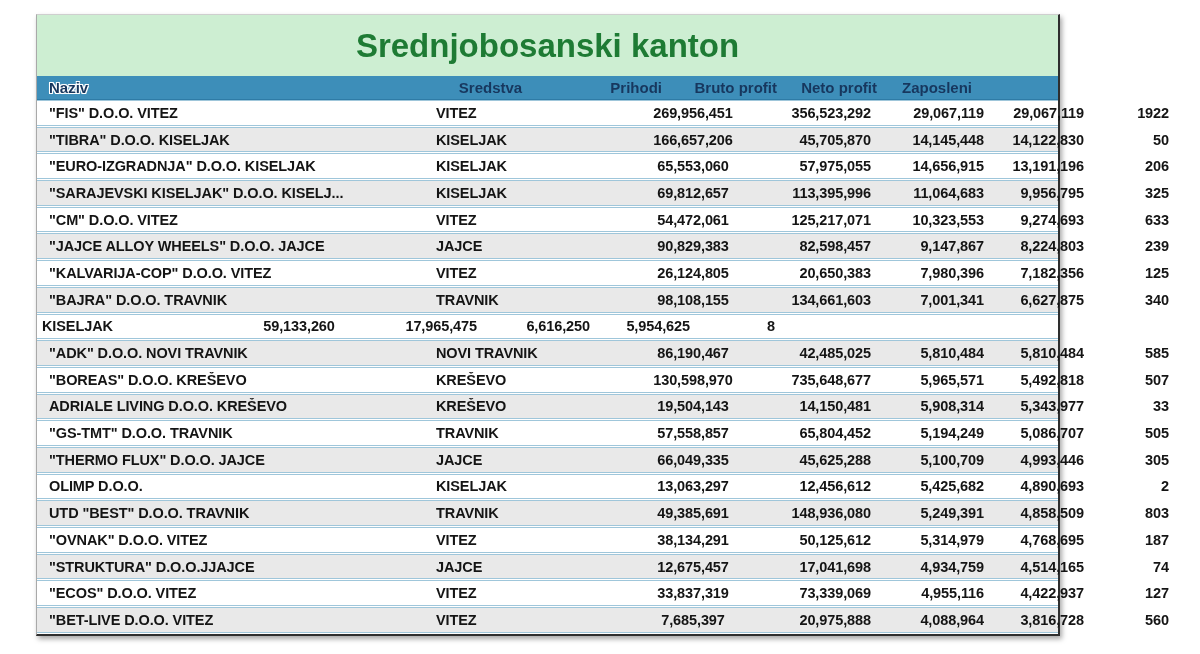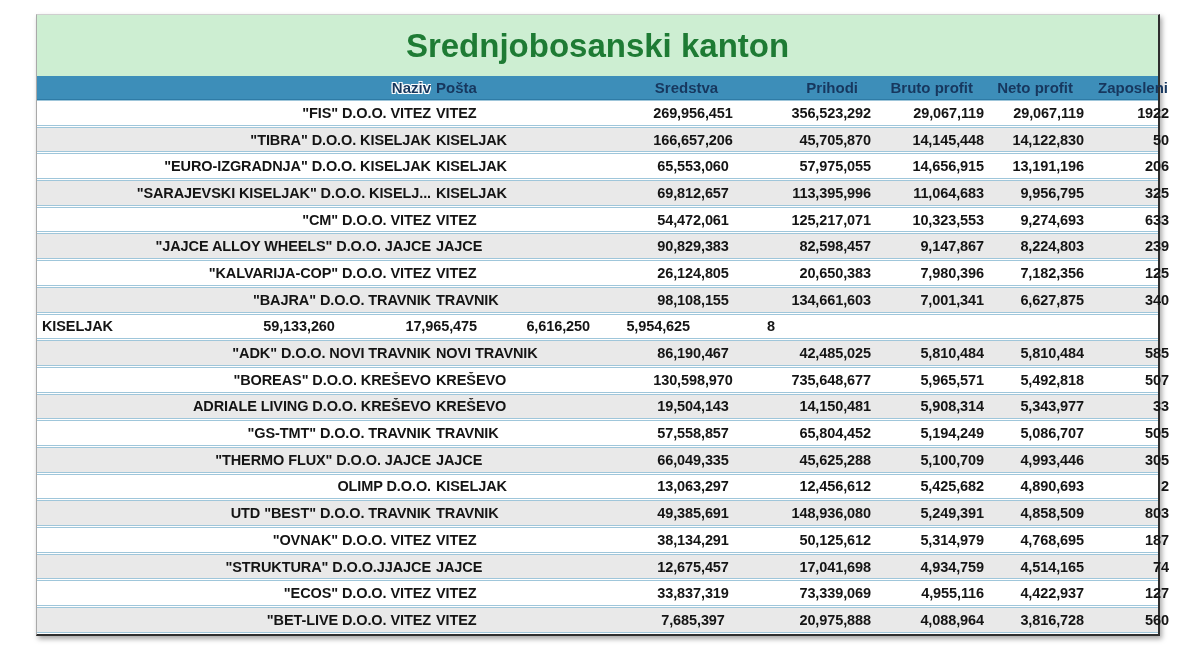--- a/index.html
+++ b/index.html
@@ -1,19 +1,19 @@
 <!DOCTYPE html>
 <html><head>
 <meta charset="utf-8">
 <style>
   html,body{margin:0;padding:0;background:#ffffff;width:1200px;height:654px;overflow:hidden;}
   body{font-family:"Liberation Sans", sans-serif;}
   .stage{position:relative;width:1200px;height:654px;background:#ffffff;}
   .report{
-    position:absolute;left:36px;top:14px;width:1124px;
+    position:absolute;left:36px;top:14px;width:1024px;
     background:#ffffff;
     border-left:1px solid #a9a9a9;
     border-top:1px solid #cfcfcf;
     border-right:2px solid #2e2e2e;
     border-bottom:2px solid #2e2e2e;
     box-shadow:2px 3px 5px rgba(0,0,0,0.35);
     box-sizing:border-box;
   }
   .title-band{
     height:61px;background:#cdeed2;
@@ -44,21 +44,21 @@
     margin-bottom:1px;
   }
   .trow:last-child{margin-bottom:0;}
   .trow.alt{background:#e9e9e9;}
   .cell{
     color:#141414;font-weight:bold;font-size:14.5px;
     box-sizing:border-box;white-space:nowrap;overflow:hidden;
     letter-spacing:-0.1px;
   }
   
-  .c0{flex:0 0 394px;width:394px;text-align:right;padding-left:12px;}
+  .c0{flex:0 0 394px;width:394px;text-align:left;padding-left:12px;}
   .c1{flex:0 0 196px;width:196px;text-align:left;padding-left:5px;}
   .c2{flex:0 0 135px;width:135px;text-align:center;padding-right:3px;}
   .c3{flex:0 0 112px;width:112px;text-align:right;padding-right:3px;}
   .c4{flex:0 0 101px;width:101px;text-align:right;padding-right:3px;margin-left:12px;}
   .c5{flex:0 0 100px;width:100px;text-align:right;padding-right:3px;}
   .c6{flex:0 0 86px;width:86px;text-align:right;padding-right:4px;}
   
   .hcell.c2,.hcell.c3{padding-right:16px;}
   .hcell.c4,.hcell.c5{padding-right:14px;}
   .hcell.c6{padding-right:5px;}
@@ -66,21 +66,20 @@
 </head>
 <body>
 
 <div class="stage">
   <div class="report">
     <div class="title-band">
       <span class="title-text">Srednjobosanski kanton</span>
     </div>
     <div class="header-row">
         <div class="hcell c0 halo">Naziv</div>
-        <div class="hcell c1">Pošta</div>
         <div class="hcell c2">Sredstva</div>
         <div class="hcell c3">Prihodi</div>
         <div class="hcell c4">Bruto profit</div>
         <div class="hcell c5">Neto profit</div>
         <div class="hcell c6">Zaposleni</div>
       </div>
     <div class="tbody">
         <div class="trow">
           <div class="cell c0">"FIS" D.O.O. VITEZ</div>
           <div class="cell c1">VITEZ</div>

